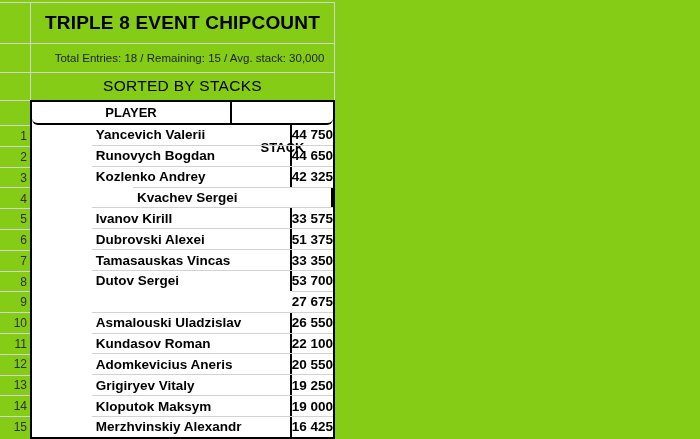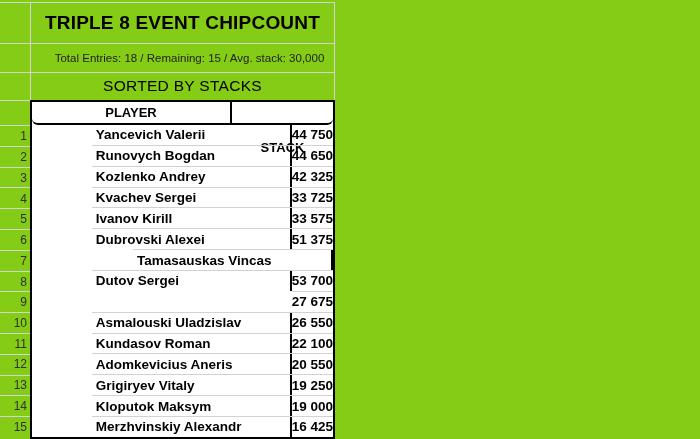--- a/index.html
+++ b/index.html
@@ -142,35 +142,35 @@
     <div class="cell-stack">44 650</div>
   </div>
 
   <div class="trow">
     <div class="cell-player">Kozlenko Andrey</div>
     <div class="cell-stack">42 325</div>
   </div>
 
   <div class="trow">
     <div class="cell-player">Kvachev Sergei</div>
-    <div class="cell-stack">33 725</div>
   </div>
 
   <div class="trow">
     <div class="cell-player">Ivanov Kirill</div>
     <div class="cell-stack">33 575</div>
   </div>
 
   <div class="trow">
     <div class="cell-player">Dubrovski Alexei</div>
     <div class="cell-stack">51 375</div>
   </div>
 
   <div class="trow">
     <div class="cell-player">Tamasauskas Vincas</div>
+    <div class="cell-stack">33 350</div>
   </div>
 
   <div class="trow">
     <div class="cell-player">Dutov Sergei</div>
     <div class="cell-stack">53 700</div>
   </div>
 
   <div class="trow">
     <div class="cell-stack">27 675</div>
   </div>

